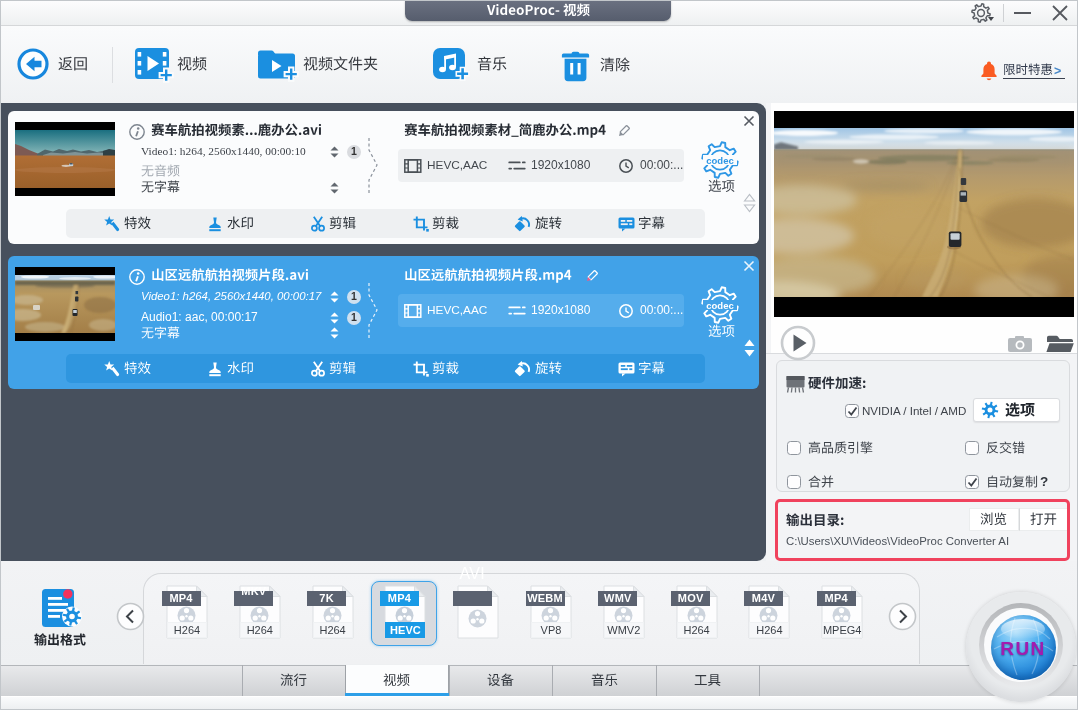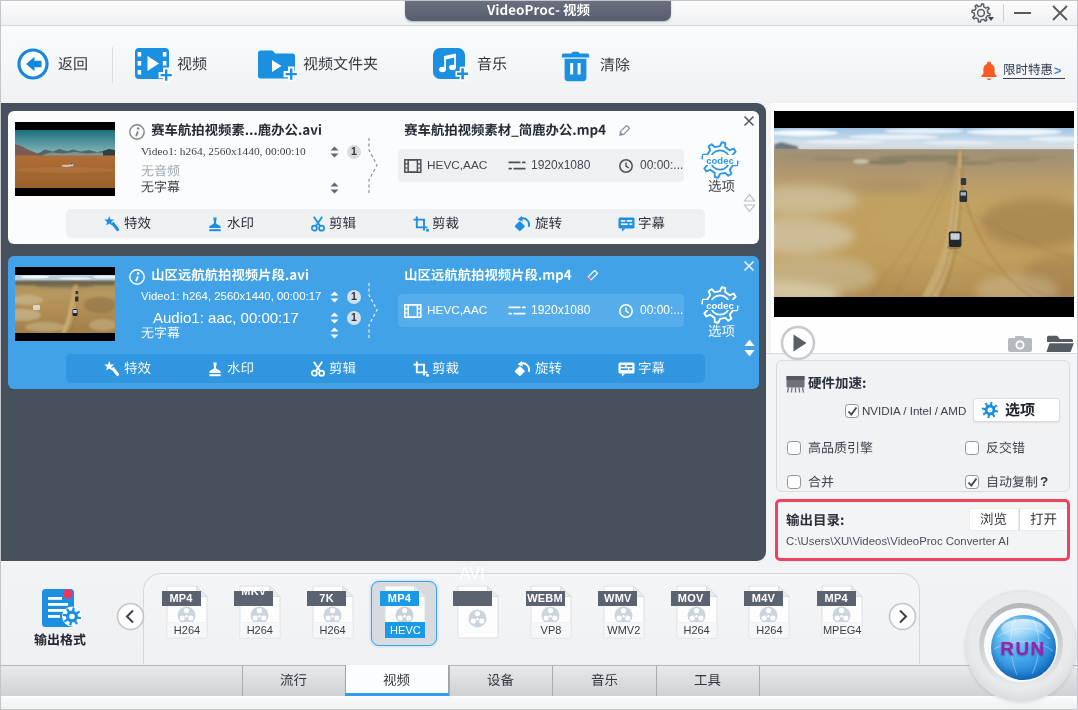--- a/index.html
+++ b/index.html
@@ -501,21 +501,21 @@
 <svg class="t" style="left:395.4px;top:605.5px;width:19px;height:19px;z-index:2" viewBox="0 0 19 19">
     <circle cx="9.5" cy="9.5" r="9" fill="#c6cfda"></circle>
     <circle cx="9.5" cy="4.6" r="2.6" fill="#fff"></circle>
     <circle cx="5.2" cy="12" r="2.6" fill="#fff"></circle>
     <circle cx="13.8" cy="12" r="2.6" fill="#fff"></circle>
     <circle cx="9.5" cy="10.2" r="1.2" fill="#fff"></circle>
   </svg>
 <div style="position:absolute;left:379.9px;top:591px;width:39px;height:15px;background:#189ae6;z-index:3"></div>
 <div style="position:absolute;left:399.4px;top:592.3px;font-size:11px;color:#fff;font-weight:700;line-height:13.2px;white-space:nowrap;transform:translateX(-50%);z-index:4;letter-spacing:.2px">MP4</div>
 <div style="position:absolute;left:385.4px;top:622px;width:40px;height:16px;background:#189ae6;z-index:3;"></div>
-<div style="position:absolute;left:405.4px;top:624.3px;font-size:11px;color:#fff;font-weight:400;line-height:13.2px;white-space:nowrap;transform:translateX(-50%);z-index:4">HEVC</div>
+<div style="position:absolute;left:405.4px;top:624.3px;font-size:11px;color:#fff;font-weight:700;line-height:13.2px;white-space:nowrap;transform:translateX(-50%);z-index:4">HEVC</div>
 <svg class="t" style="left:458.2px;top:586px;width:40px;height:52px;z-index:2" viewBox="0 0 40 52">
     <path d="M0,0 h29.5 l10.5,10.5 v41.5 h-40 z" fill="#fdfdfe" stroke="#dcdfe2" stroke-width="1"></path>
 <path d="M29.5,0 l10.5,10.5 h-10.5 z" fill="#e9ecef" stroke="#dcdfe2" stroke-width="1"></path>
   </svg>
 <svg class="t" style="left:468.2px;top:608.5px;width:19px;height:19px;z-index:2" viewBox="0 0 19 19">
     <circle cx="9.5" cy="9.5" r="9" fill="#cdd4dd"></circle>
     <circle cx="9.5" cy="4.6" r="2.6" fill="#fff"></circle>
     <circle cx="5.2" cy="12" r="2.6" fill="#fff"></circle>
     <circle cx="13.8" cy="12" r="2.6" fill="#fff"></circle>
     <circle cx="9.5" cy="10.2" r="1.2" fill="#fff"></circle>
@@ -926,28 +926,28 @@
       <use href="#q10b" x="6000"></use>
       <use href="#q11b" x="7000"></use>
       <use href="#q97b" x="8000"></use>
       <use href="#q98b" x="9000"></use>
       <use href="#q69b" x="10000"></use>
       <use href="#q73b" x="10325"></use>
       <use href="#q74b" x="10916"></use>
       <use href="#q1b" x="11492"></use>
     </g>
   </svg>
-<div style="position:absolute;left:141px;top:290.2px;font-size:11.4px;color:#fff;font-weight:400;line-height:13.7px;white-space:nowrap;">Video1: h264, 2560x1440, 00:00:17</div>
+<div style="position:absolute;left:141px;top:290.2px;font-size:11.4px;color:#fff;font-weight:400;line-height:13.7px;white-space:nowrap;font-style:italic;">Video1: h264, 2560x1440, 00:00:17</div>
 <svg class="t" style="left:330px;top:291px;width:9px;height:12px;" viewBox="0 0 9 12">
     <polygon points="0.5,4.6 4.5,0.5 8.5,4.6" fill="#fff"></polygon>
     <polygon points="0.5,7.4 4.5,11.5 8.5,7.4" fill="#fff"></polygon>
   </svg>
 <div style="position:absolute;left:347px;top:290px;width:14px;height:14px;background:#cfe0ef;border-radius:50%"></div>
 <div style="position:absolute;left:354px;top:290.4px;font-size:10.5px;color:#333;font-weight:700;line-height:12.6px;white-space:nowrap;transform:translateX(-50%);">1</div>
-<div style="position:absolute;left:141px;top:311.2px;font-size:15px;color:#fff;font-weight:400;line-height:13.7px;white-space:nowrap;margin-left:12px;">Audio1: aac, 00:00:17</div>
+<div style="position:absolute;left:141px;top:311.2px;font-size:12px;color:#fff;font-weight:400;line-height:13.7px;white-space:nowrap;">Audio1: aac, 00:00:17</div>
 <svg class="t" style="left:330px;top:312px;width:9px;height:12px;" viewBox="0 0 9 12">
     <polygon points="0.5,4.6 4.5,0.5 8.5,4.6" fill="#fff"></polygon>
     <polygon points="0.5,7.4 4.5,11.5 8.5,7.4" fill="#fff"></polygon>
   </svg>
 <div style="position:absolute;left:347px;top:311px;width:14px;height:14px;background:#cfe0ef;border-radius:50%"></div>
 <div style="position:absolute;left:354px;top:311.4px;font-size:10.5px;color:#333;font-weight:700;line-height:12.6px;white-space:nowrap;transform:translateX(-50%);">1</div>
 <svg class="t" style="left:141.0px;top:325.7px;width:39.0px;height:16.9px;" viewBox="0 0 3000 1300">
     <g fill="#fff" transform="translate(0,880) scale(1,-1)">
       <use href="#q75r"></use>
       <use href="#q76r" x="1000"></use>

